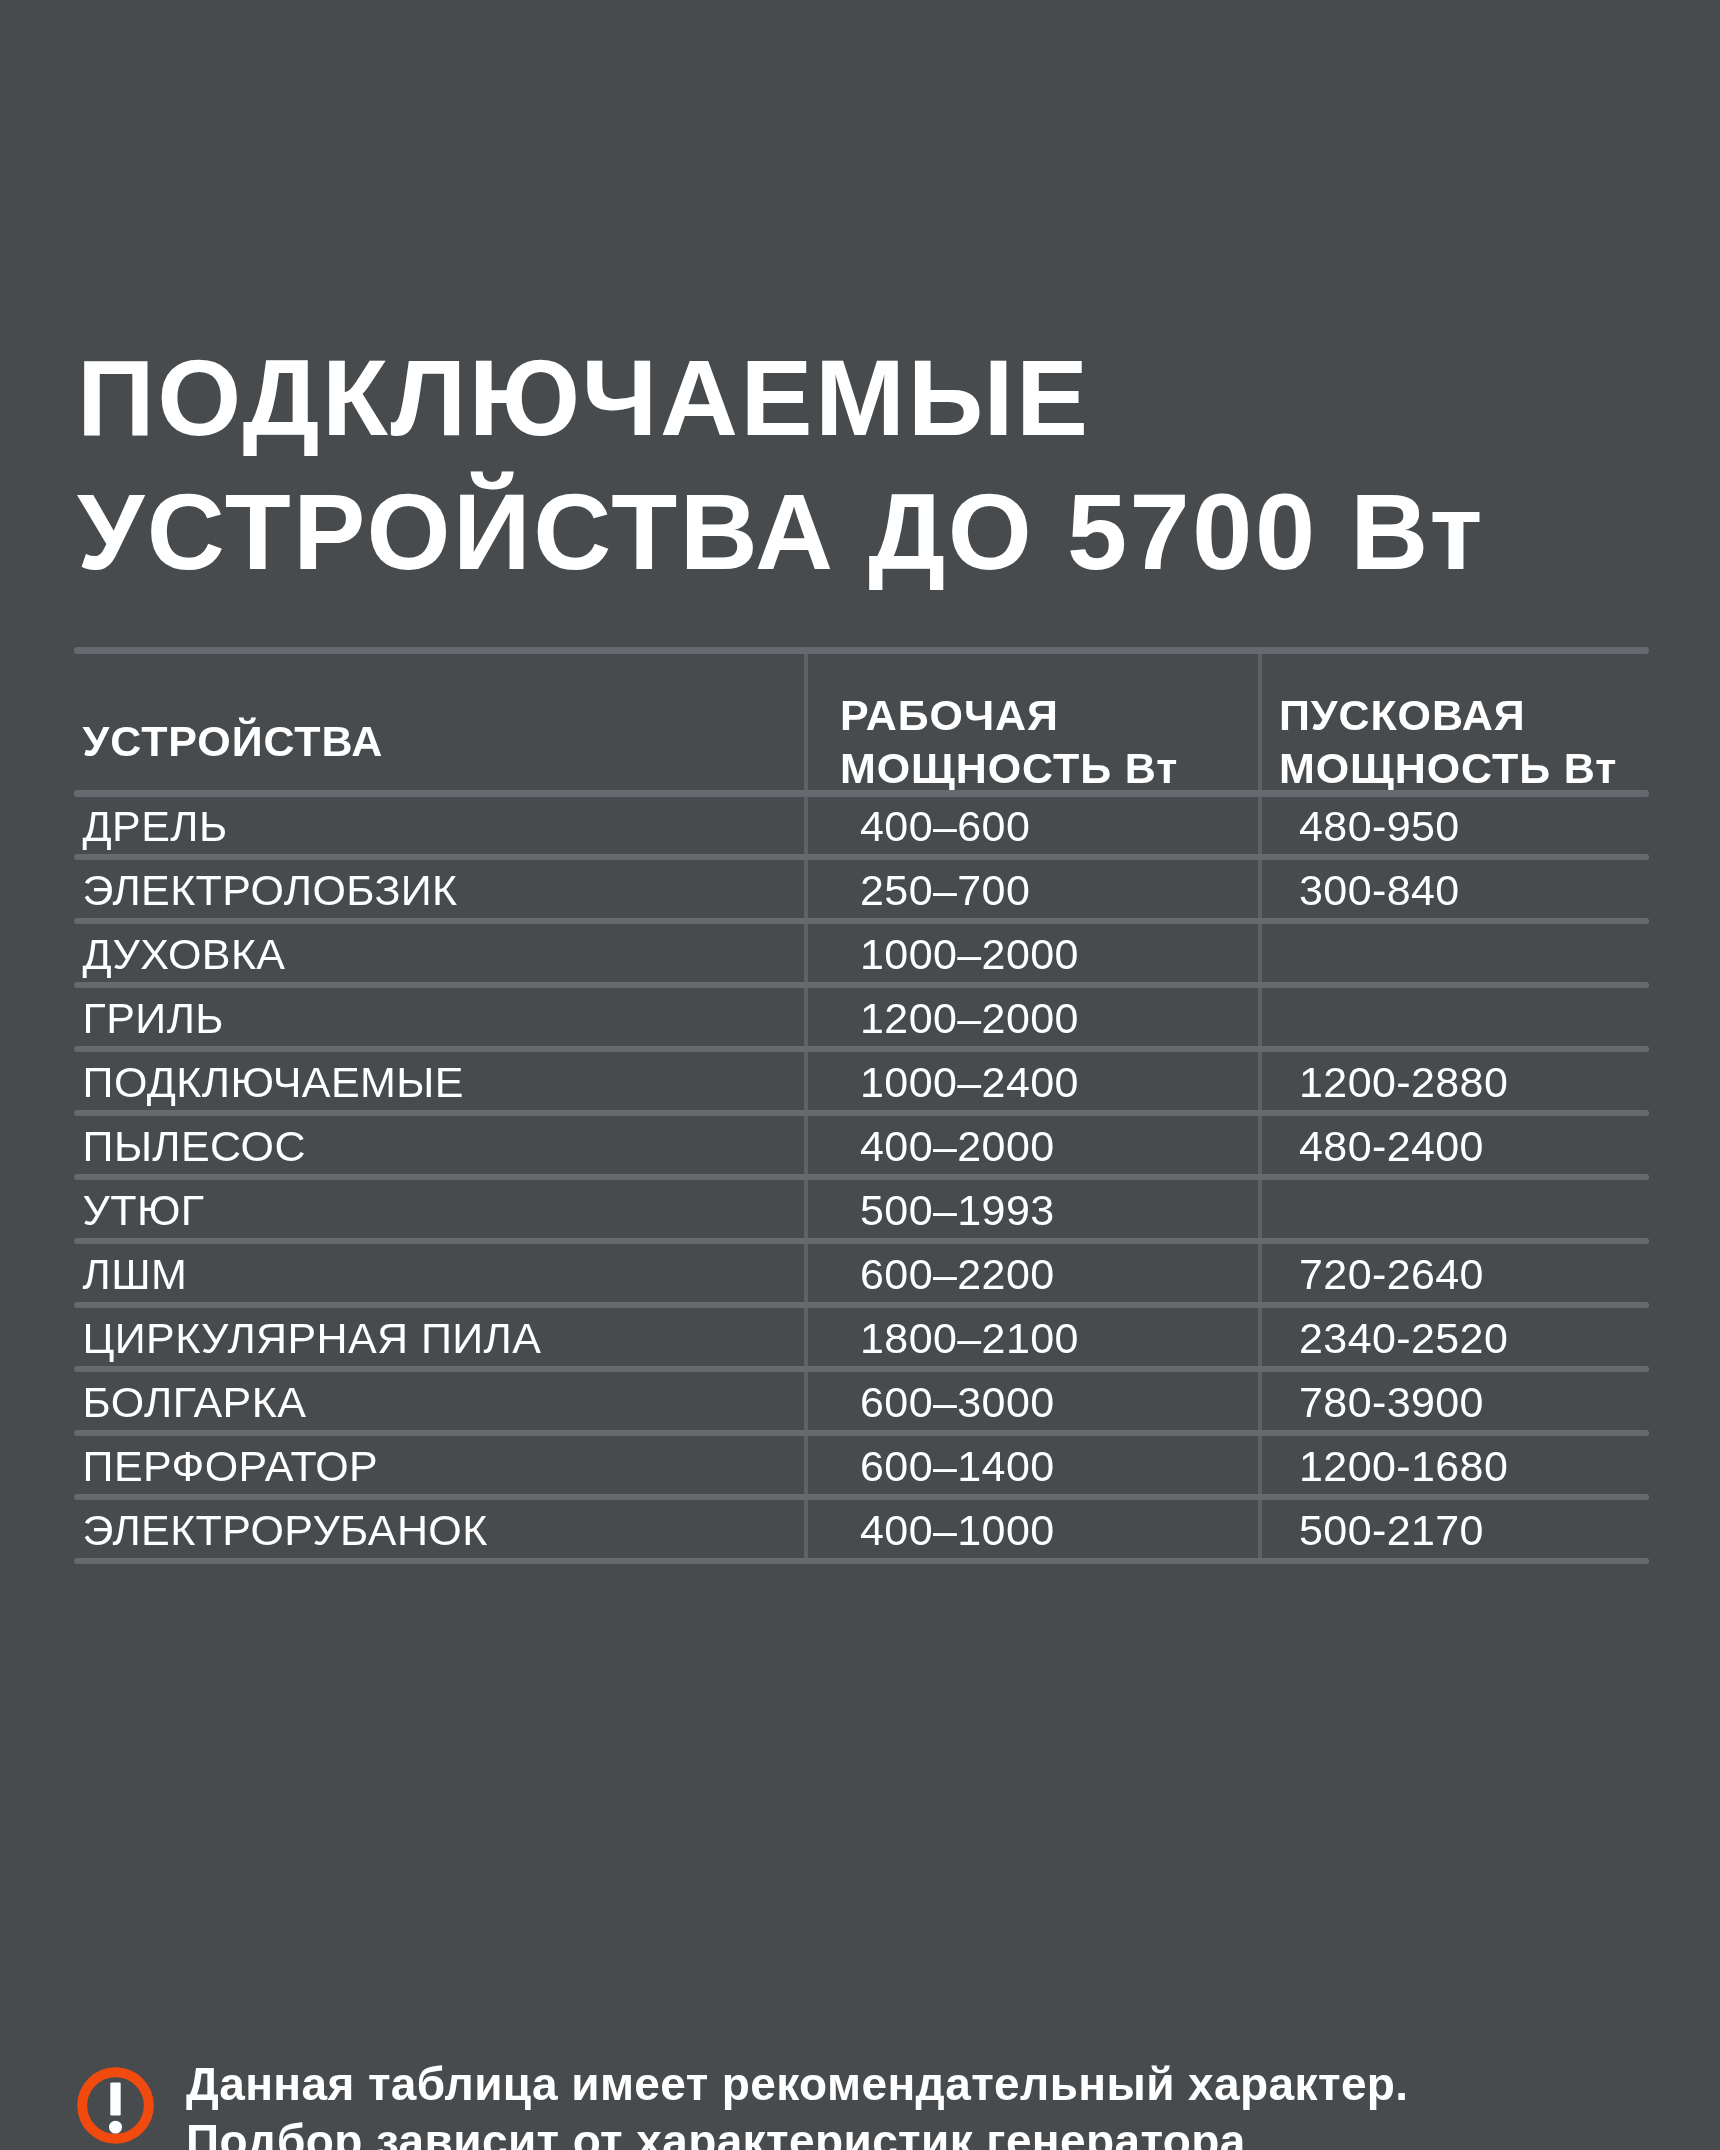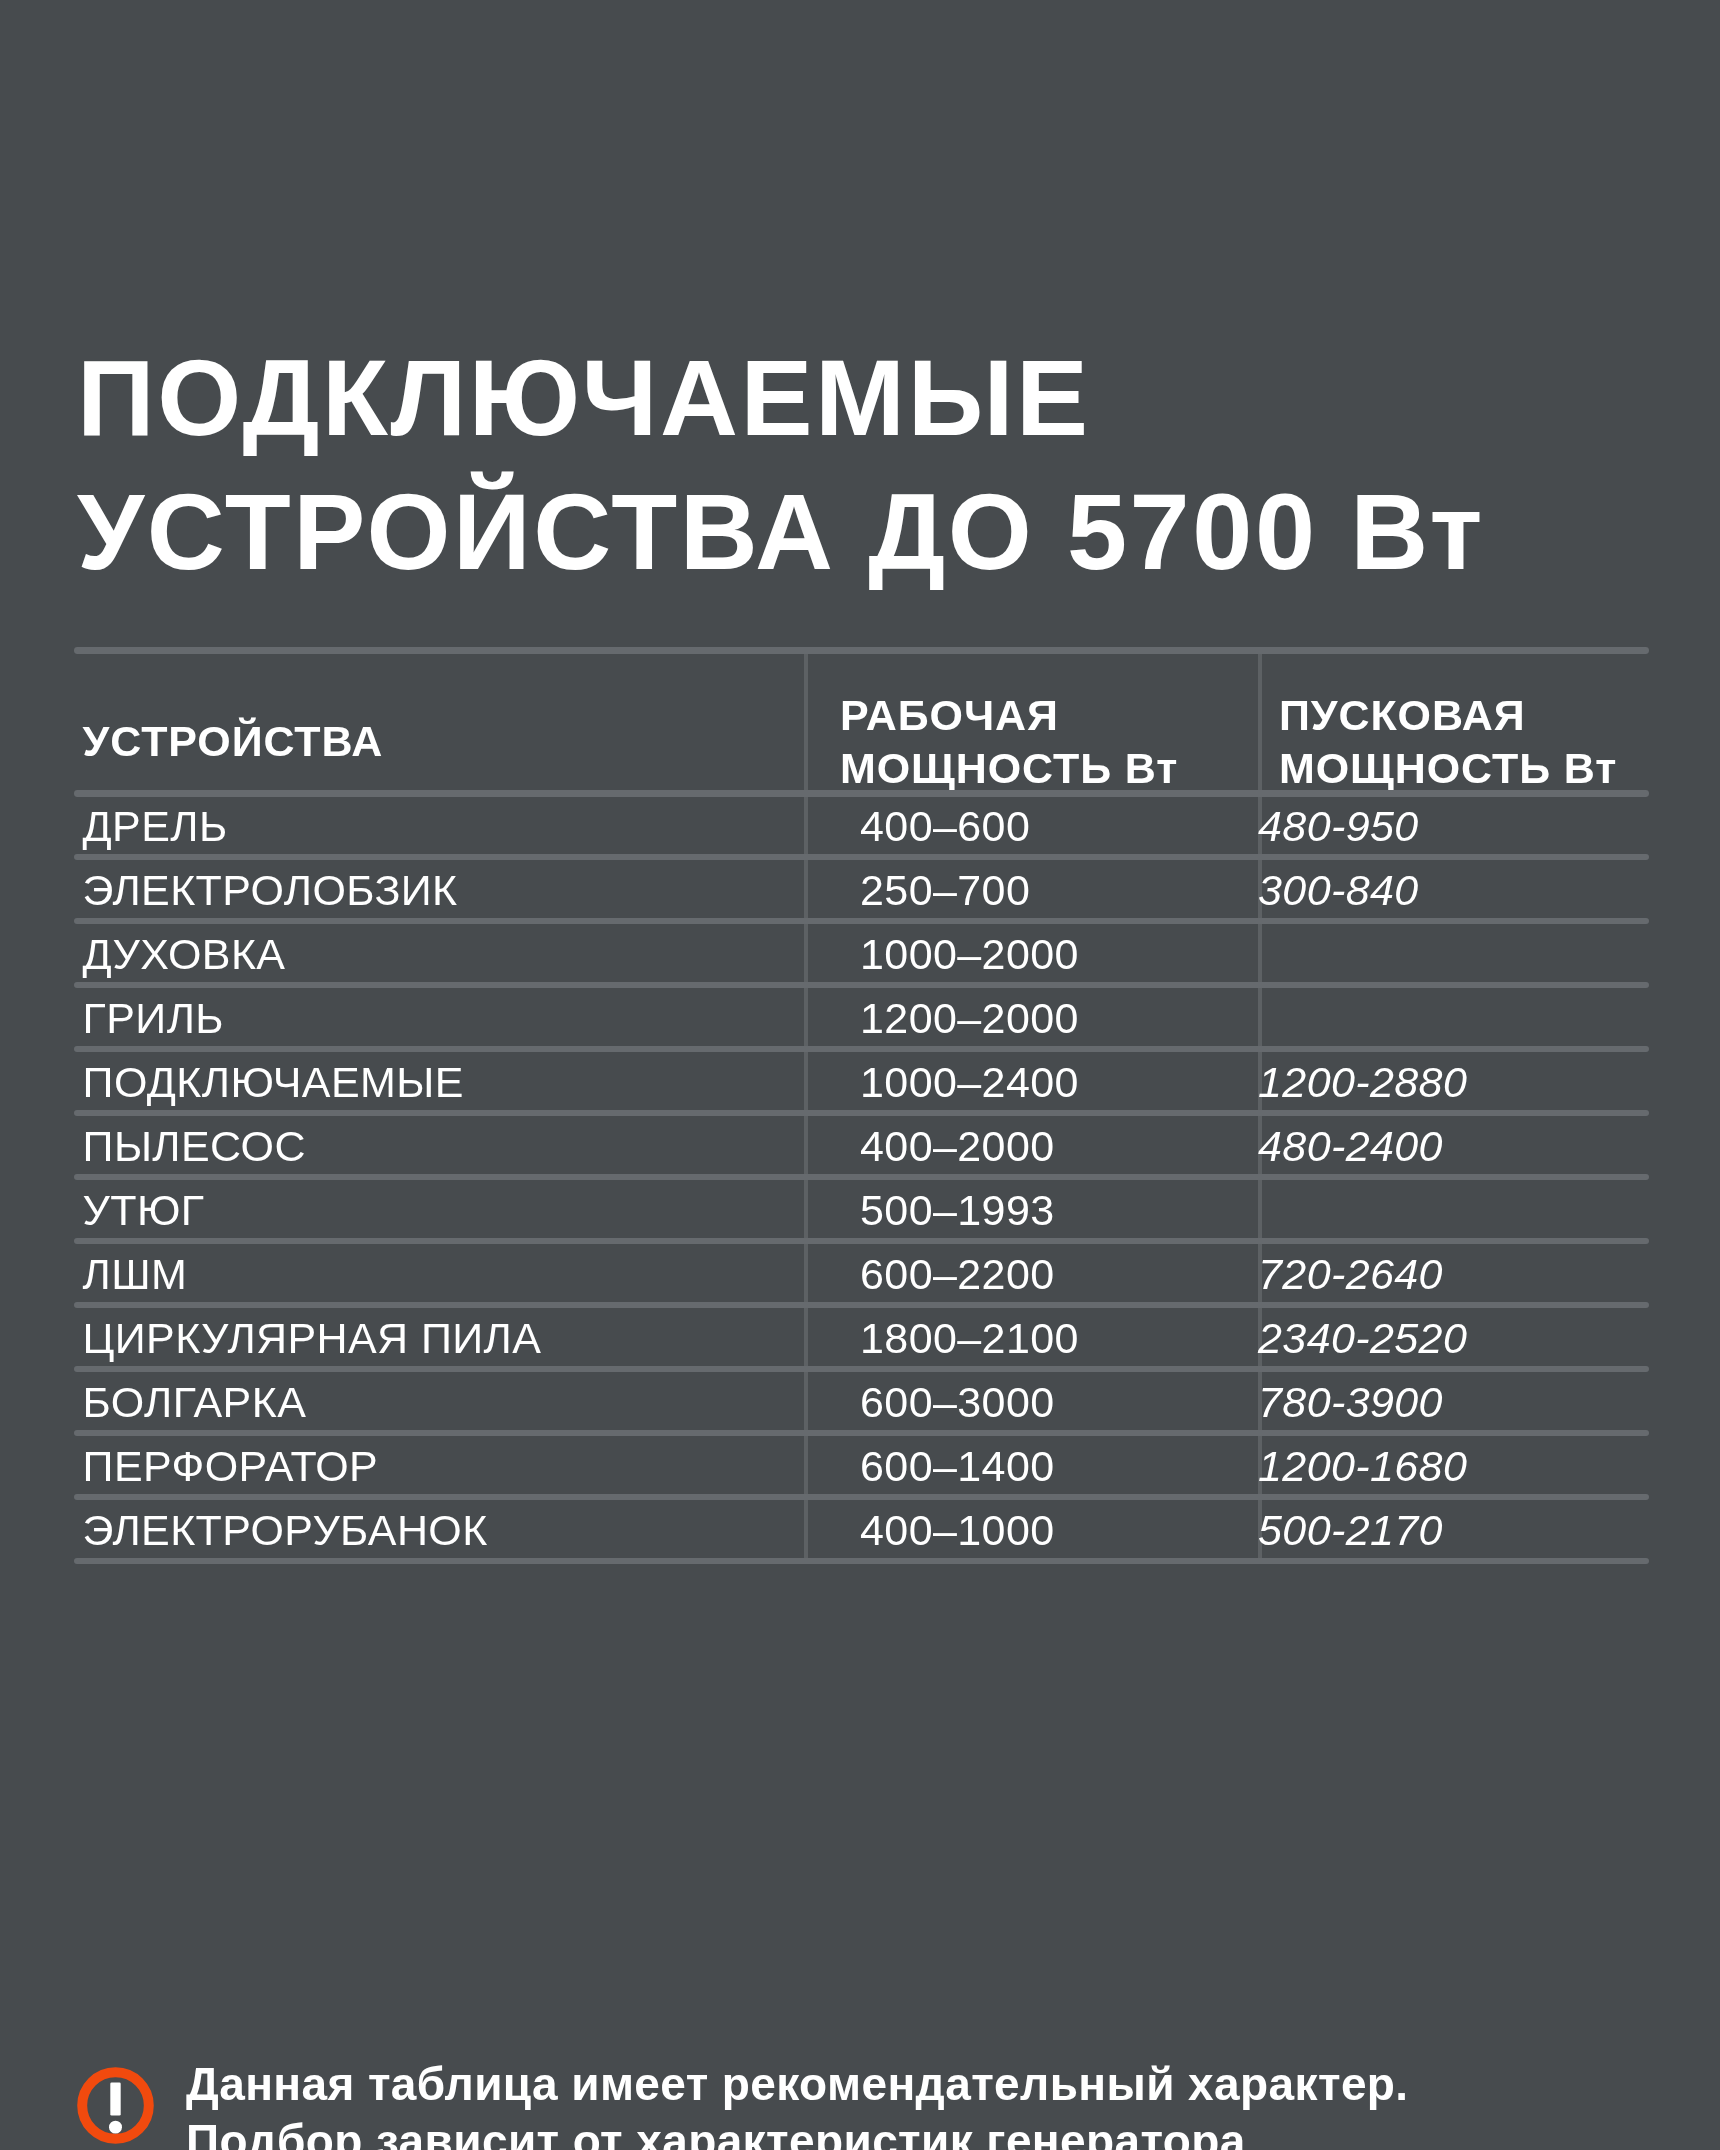--- a/index.html
+++ b/index.html
@@ -98,21 +98,21 @@
     height:64px;
     display:grid;
     grid-template-columns:730px 454px auto;
   }
   .trow .cell{
     display:flex;
     align-items:center;
   }
   .trow .cell.c0{padding-left:8.6px;text-align:center;}
   .trow .cell.c1{padding-left:56px;}
-  .trow .cell.c2{font-style:italic;}
+  .trow .cell.c2{padding-left:41px;}
   .trow .cell span{
     font-size:43px;
     font-weight:400;
     letter-spacing:0.4px;
     white-space:nowrap;
     transform:translateY(-1.7px);
   }
   .trow .rowline{
     bottom:0;
   }

